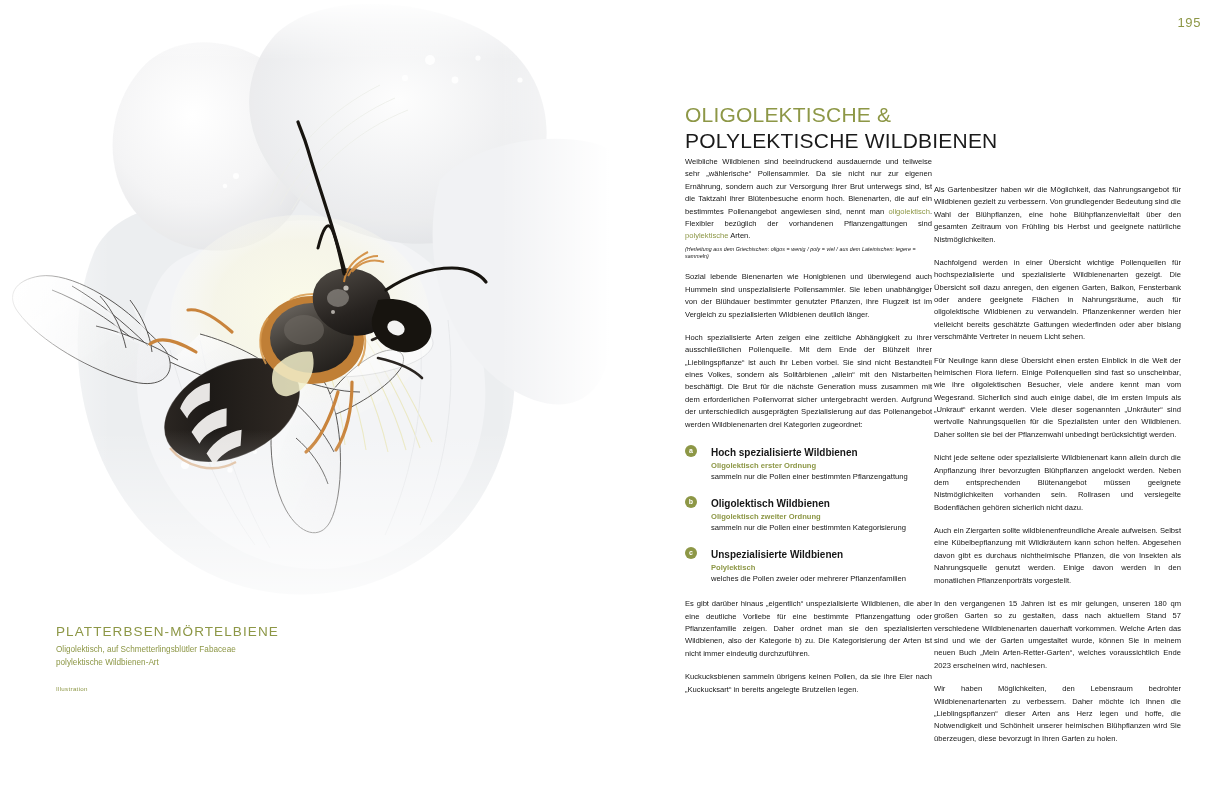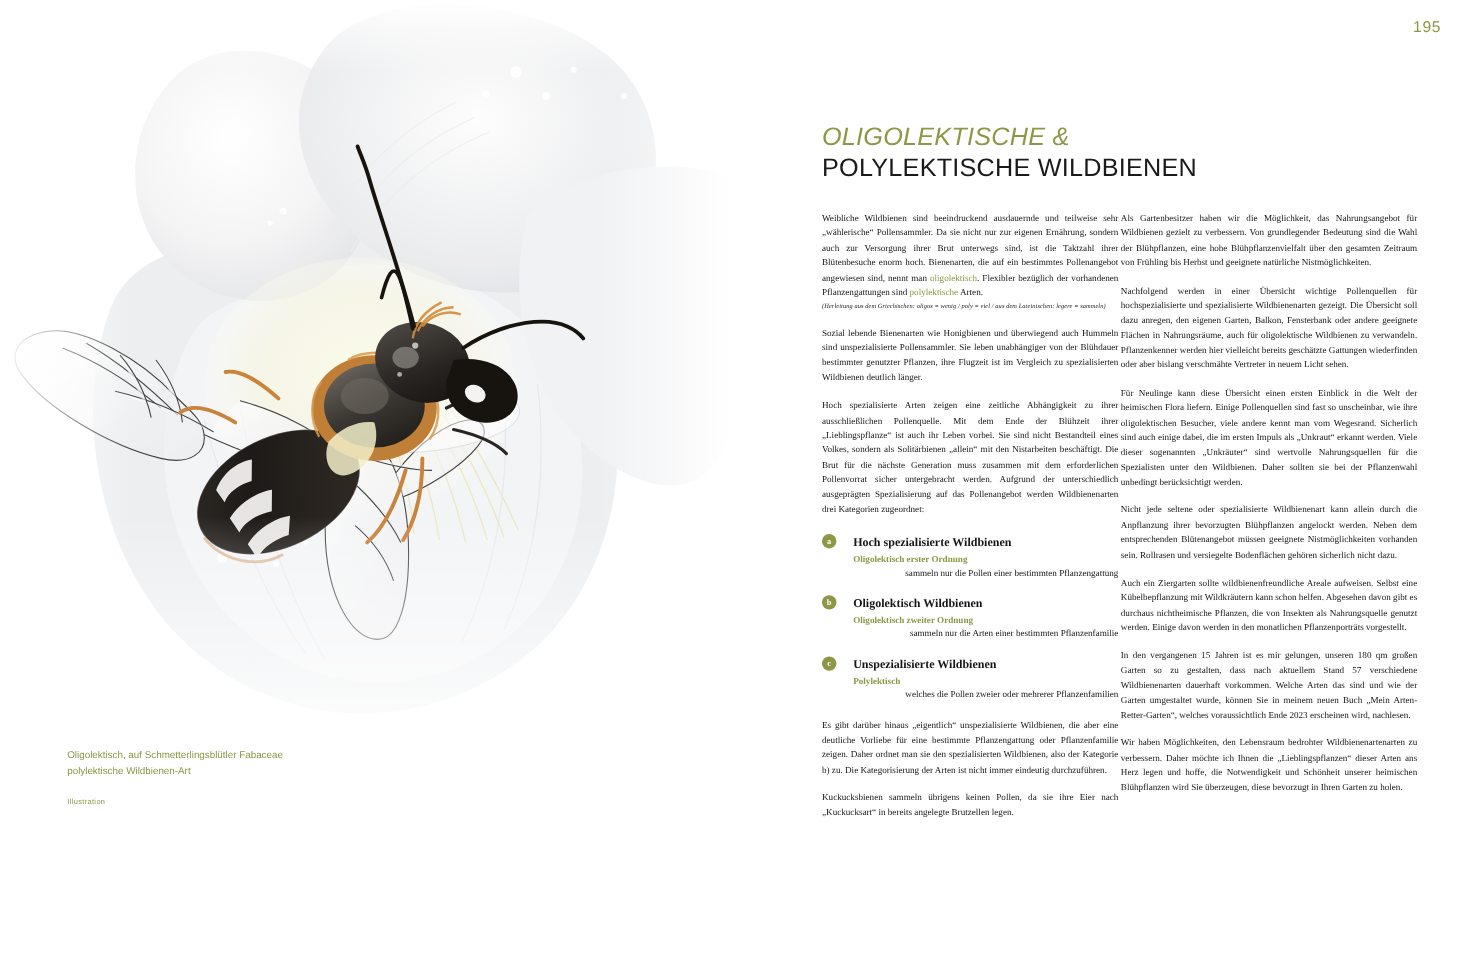--- a/index.html
+++ b/index.html
@@ -86,35 +86,34 @@
     width: 500px;
   }
   .headline h1 {
     margin: 0;
     font-size: 21px;
     line-height: 1.26;
     letter-spacing: 0.2px;
     font-weight: normal;
     font-family: "Liberation Sans", sans-serif;
   }
-  .hl-line1 { color: #8d9746; display: block; font-style: italic; }
+  .hl-line1 { color: #8d9746; display: block; }
   .hl-line2 { color: #1a1a1a; display: block; }
 
   
   .col {
     position: absolute;
-    top: 176px;
+    top: 156px;
     font-size: 7.6px;
     line-height: 1.63;
     text-align: justify;
     color: #161616;
-    font-family: Liberation Serif, serif;
   }
   .col-left  { left: 685px; width: 247px; }
-  .col-right { left: 934px; width: 247px; }
+  .col-right { left: 934px; width: 247px; margin-top: 28px; }
 
   .col p { margin: 0 0 11px 0; }
   .col p:last-child { margin-bottom: 0; }
 
   .accent { color: #8d9746; }
 
   .etym {
     font-size: 5.3px;
     line-height: 1.4;
     letter-spacing: 0.08px;
@@ -155,21 +154,21 @@
     color: #8d9746;
     font-weight: bold;
     font-size: 7.6px;
     line-height: 1.5;
     display: block;
   }
   .cat-desc {
     display: block;
     font-size: 7.6px;
     line-height: 1.5;
-    text-align: right;
+    text-align: left;
   }
 </style>
 </head>
 <body>
 
 <div class="spread">
 
   <div class="folio folio-left">194</div>
   <div class="folio folio-right">195</div>
 
@@ -370,20 +369,21 @@
       </g>
 
       <rect x="0" y="430" width="610" height="210" fill="url(#fadeBottom)"></rect>
       <rect x="0" y="0" width="110" height="640" fill="url(#fadeLeft)"></rect>
       <rect x="500" y="0" width="110" height="640" fill="url(#fadeRight)"></rect>
       <rect x="0" y="0" width="610" height="60" fill="url(#fadeTop)"></rect>
     </svg>
   </div>
 
   <div class="caption">
+    <h2 class="caption-title">PLATTERBSEN-MÖRTELBIENE</h2>
     <div class="caption-block2">
       <span>Oligolektisch, auf Schmetterlingsblütler Fabaceae</span><br>
       <span>polylektische Wildbienen-Art</span>
     </div>
     <div class="caption-credit">Illustration</div>
   </div>
 
   <div class="headline">
     <h1>
       <span class="hl-line1">OLIGOLEKTISCHE &amp;</span>
@@ -407,21 +407,21 @@
         <span class="badge">a</span>
         <span class="cat-head">Hoch spezialisierte Wildbienen</span>
         <span class="cat-sub">Oligolektisch erster Ordnung</span>
         <span class="cat-desc">sammeln nur die Pollen einer bestimmten Pflanzengattung</span>
       </div>
 
       <div class="cat-item">
         <span class="badge">b</span>
         <span class="cat-head">Oligolektisch Wildbienen</span>
         <span class="cat-sub">Oligolektisch zweiter Ordnung</span>
-        <span class="cat-desc">sammeln nur die Arten einer bestimmten Pflanzenfamilie</span>
+        <span class="cat-desc">sammeln nur die Pollen einer bestimmten Kategorisierung</span>
       </div>
 
       <div class="cat-item">
         <span class="badge">c</span>
         <span class="cat-head">Unspezialisierte Wildbienen</span>
         <span class="cat-sub">Polylektisch</span>
         <span class="cat-desc">welches die Pollen zweier oder mehrerer Pflanzenfamilien</span>
       </div>
 
     </div>

